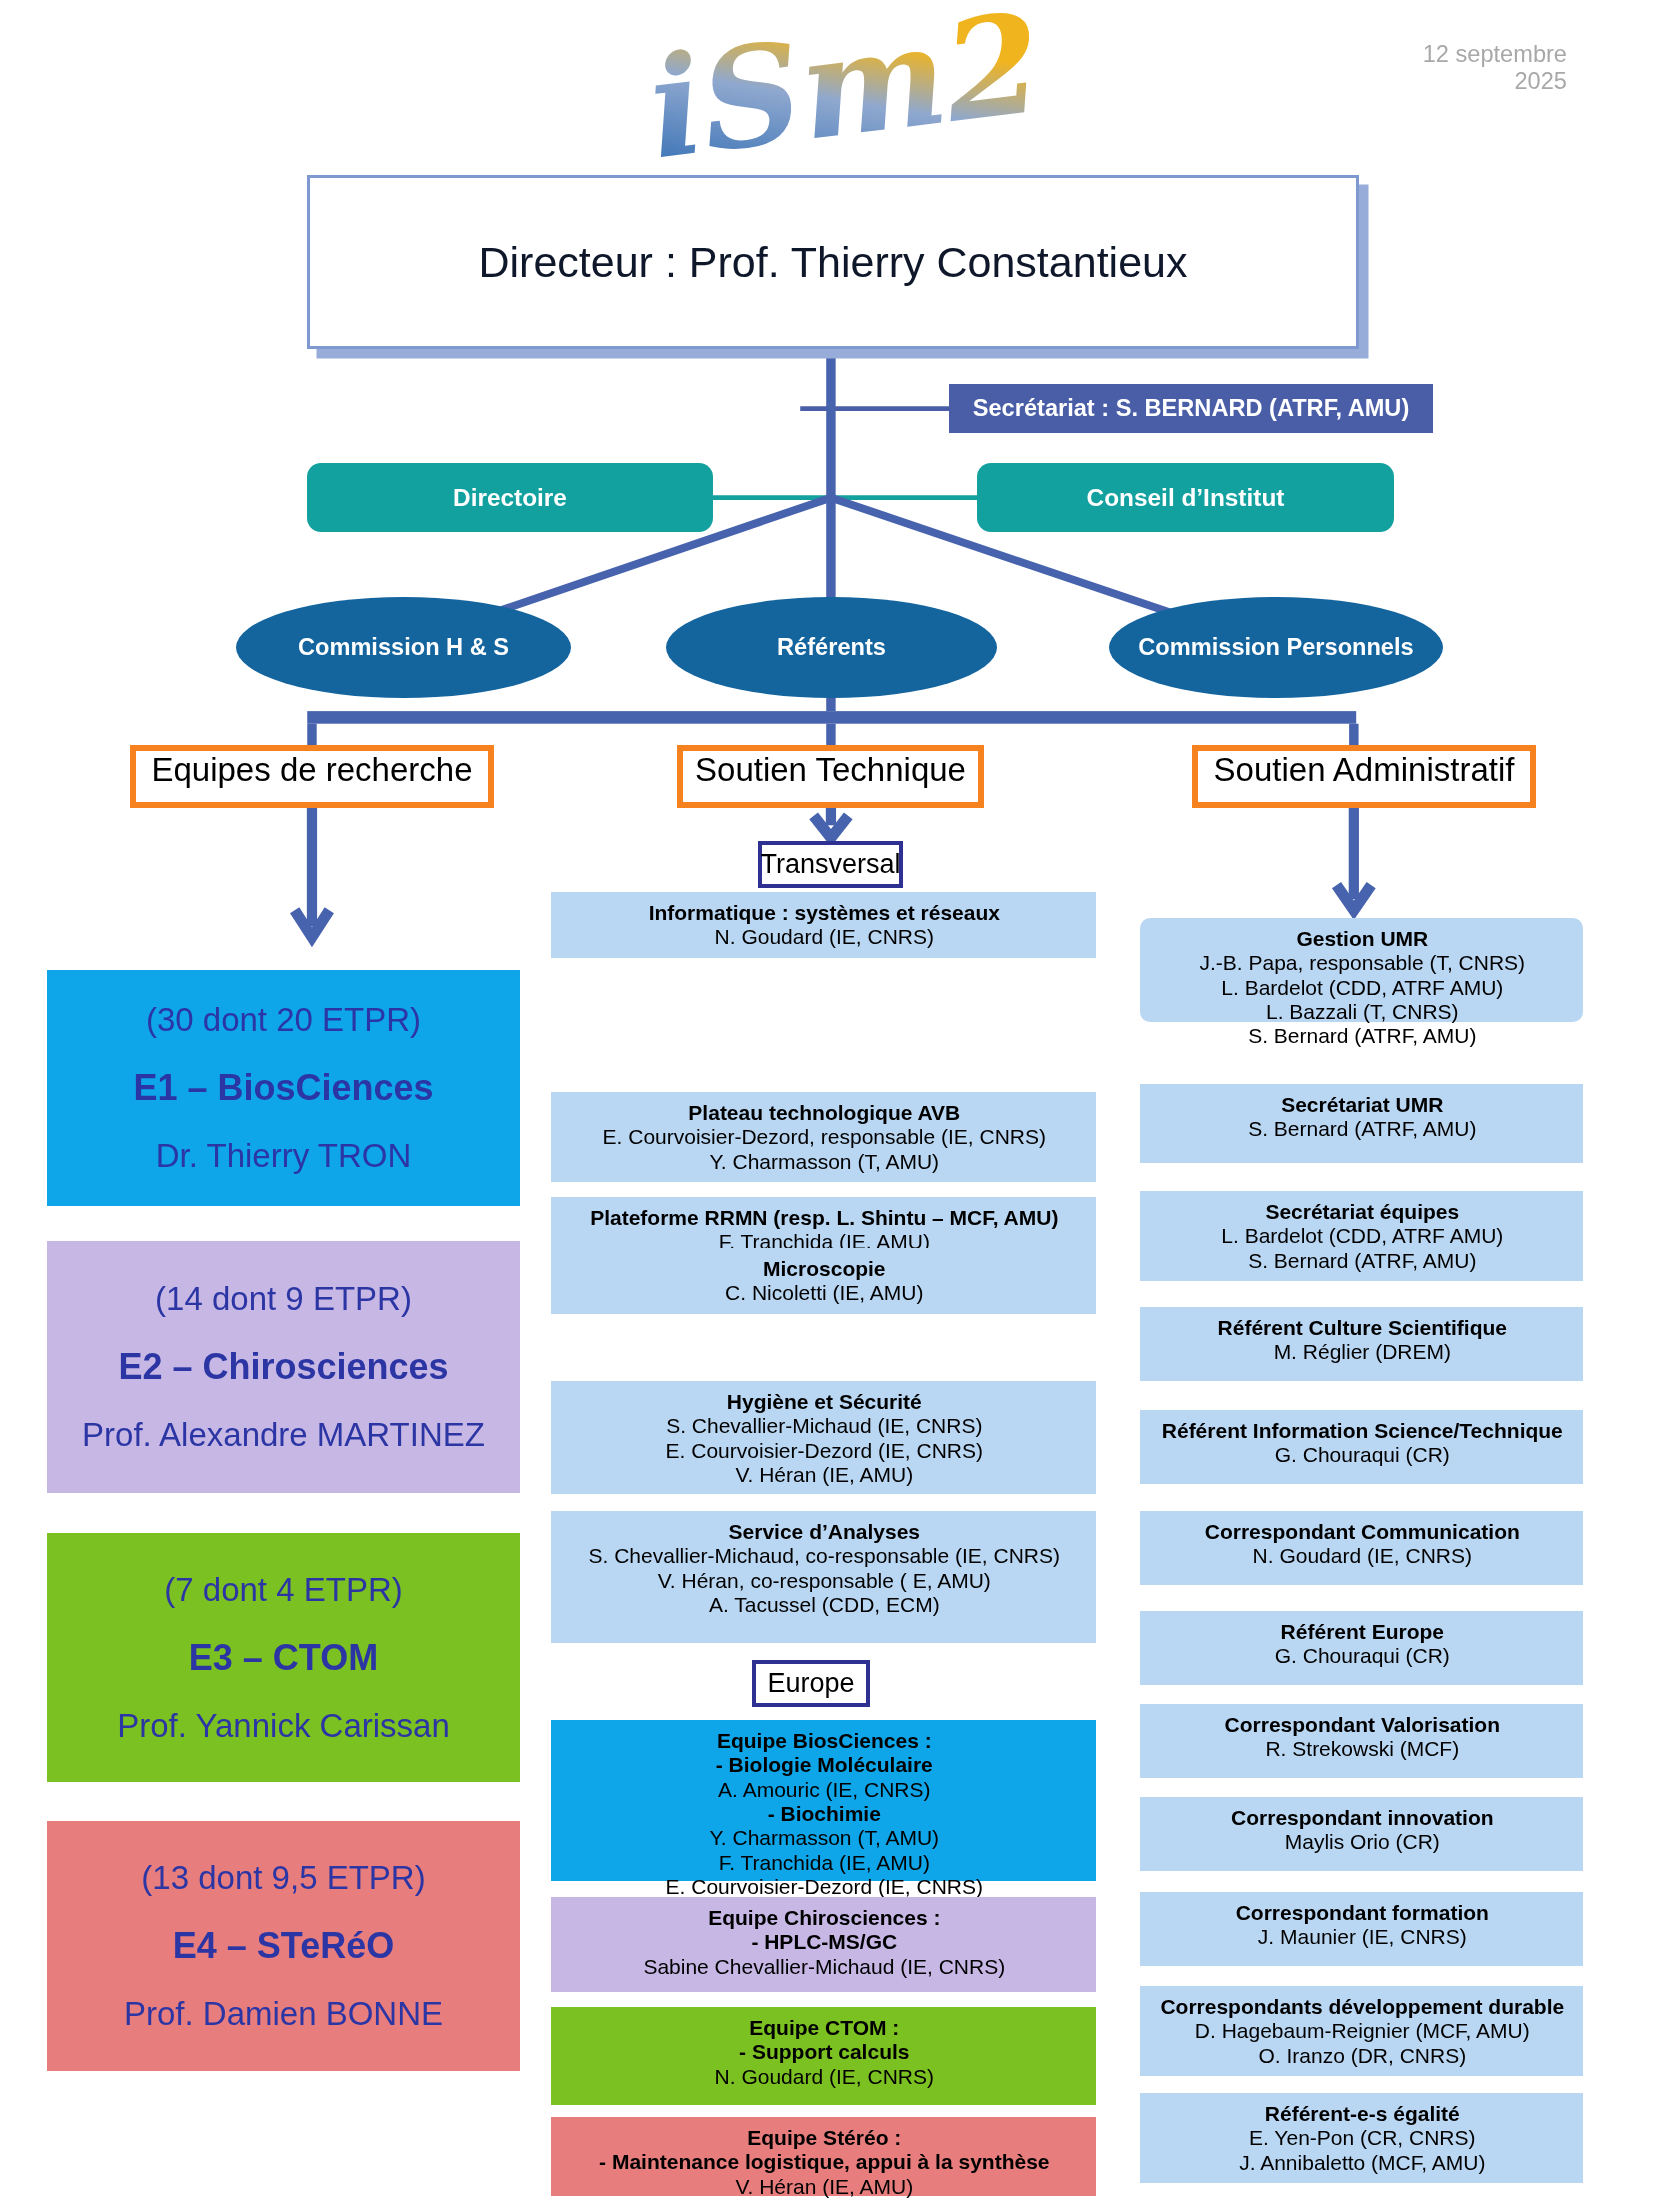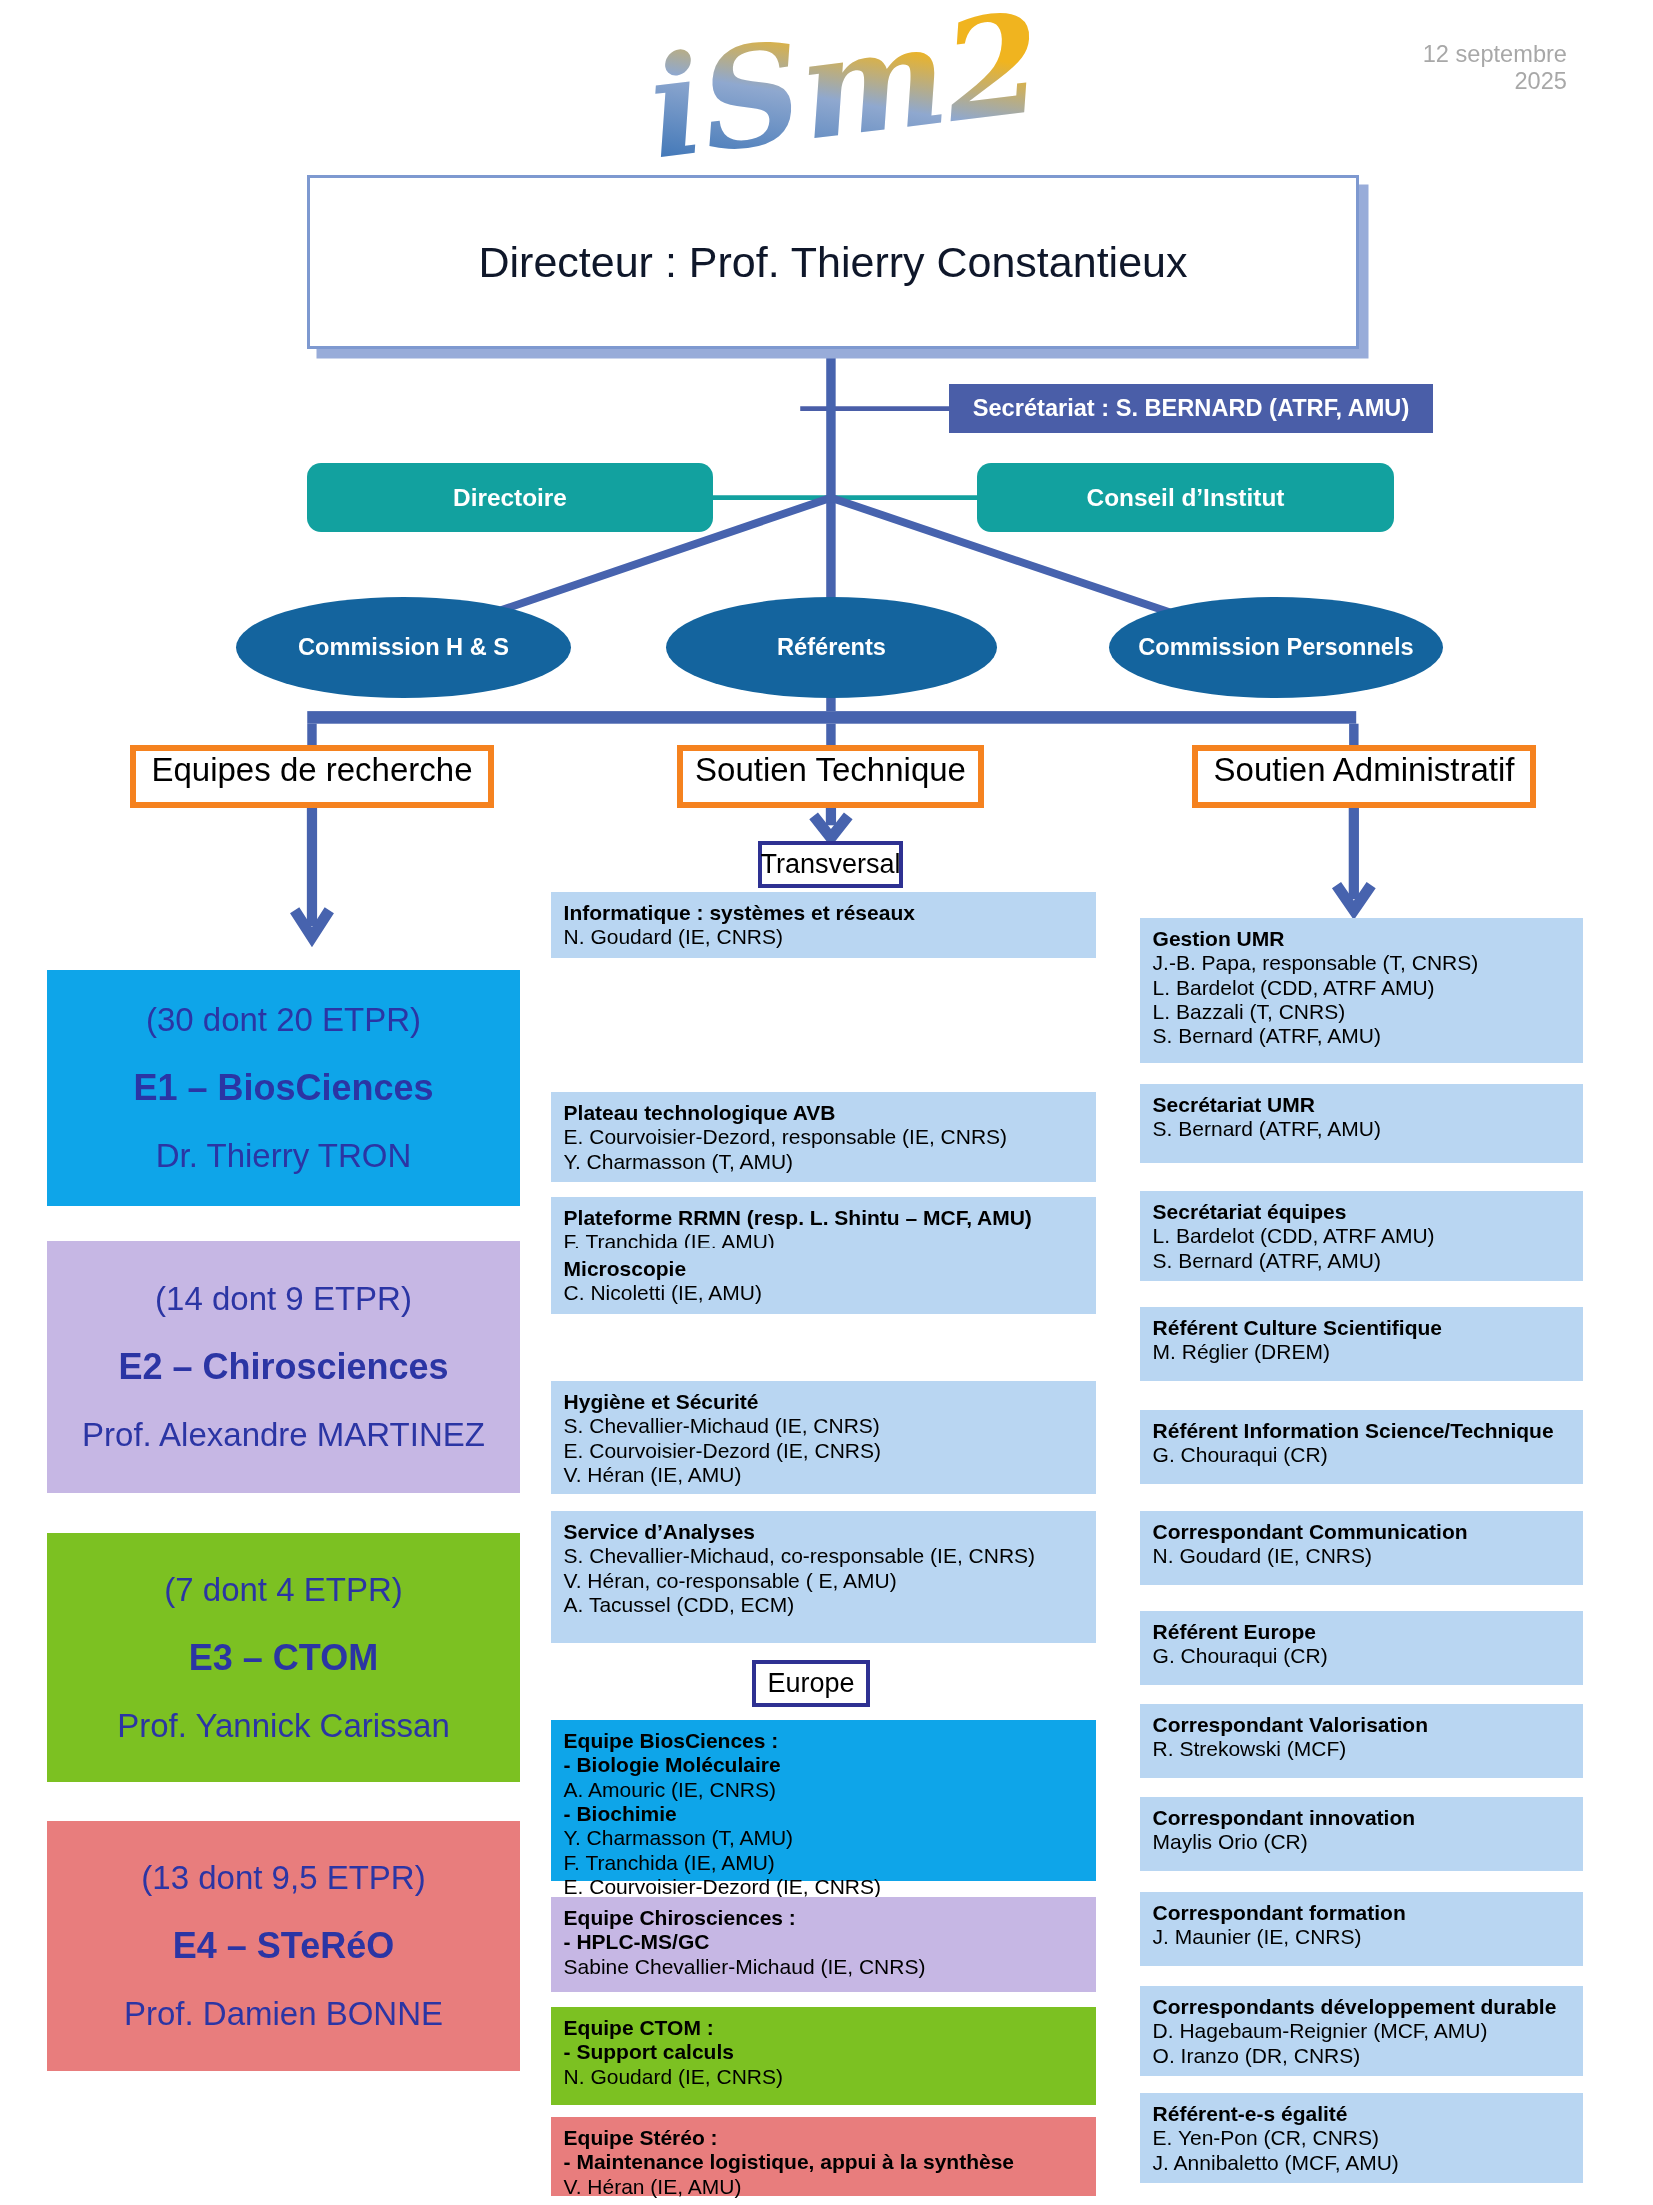--- a/index.html
+++ b/index.html
@@ -15,21 +15,21 @@
   .slate{background:#4A5EA8;color:#fff;font-weight:bold;font-size:23.6px;line-height:31.5px;
          display:flex;flex-direction:column;align-items:center;justify-content:center;text-align:center;}
   .teal-box{background:#12A19F;color:#fff;font-weight:bold;font-size:24.4px;border-radius:14px;
             display:flex;align-items:center;justify-content:center;}
   .ellipse{border-radius:50%;background:#14649E;color:#fff;font-weight:bold;font-size:23.6px;
            display:flex;align-items:center;justify-content:center;}
   .header-box{border:6.3px solid #F5821F;background:#fff;color:#000;font-size:33px;
               display:flex;align-items:flex-start;justify-content:center;white-space:nowrap;}
   .label-box{border:4.7px solid #2E3192;background:#fff;color:#000;font-size:27px;
              display:flex;align-items:center;justify-content:center;}
-  .bluebox{background:#B9D6F2;padding:8.7px 11px 0 12.6px;}
+  .bluebox{background:#B9D6F2;padding:8.7px 11px 0 12.6px;text-align:center;}
   .bx-title{font-weight:bold;font-size:21px;line-height:24.4px;color:#000;}
   .bx-line{font-size:21px;line-height:24.4px;color:#000;}
   .bx-line.dash{font-weight:bold;}
   .bg-gray{background:#0ea5e9;}
   .bg-purple{background:#C6B7E4;}
   .bg-green{background:#7CC122;}
   .bg-salmon{background:#E87D7D;}
   .team-card{display:flex;flex-direction:column;align-items:center;justify-content:center;
              gap:28px;text-align:center;color:#2B35A4;}
   .tc-etpr{font-size:33px;}
@@ -205,21 +205,21 @@
     <div class="tc-etpr">(7 dont 4 ETPR)</div>
     <div class="tc-name">E3 – CTOM</div>
     <div class="tc-leader">Prof. Yannick Carissan</div>
   </div>
   <div class="box team-card bg-salmon" style="left:47px;top:1821px;width:473px;height:250px;">
     <div class="tc-etpr">(13 dont 9,5 ETPR)</div>
     <div class="tc-name">E4 – STeRéO</div>
     <div class="tc-leader">Prof. Damien BONNE</div>
   </div>
 
-  <div class="box bluebox" style="left:1140px;top:918px;width:443px;height:145px;">
+  <div class="box bluebox" style="left:1140px;top:918px;width:443px;height:104px;border-radius:10px;">
     <div class="bx-title">Gestion UMR</div>
     <div>
         <div class="bx-line">J.-B. Papa, responsable (T, CNRS)</div>
         <div class="bx-line">L. Bardelot (CDD, ATRF AMU)</div>
         <div class="bx-line">L. Bazzali (T, CNRS)</div>
         <div class="bx-line">S. Bernard (ATRF, AMU)</div>
       </div>
   </div>
   <div class="box bluebox" style="left:1140px;top:1084px;width:443px;height:79px;">
     <div class="bx-title">Secrétariat UMR</div>

